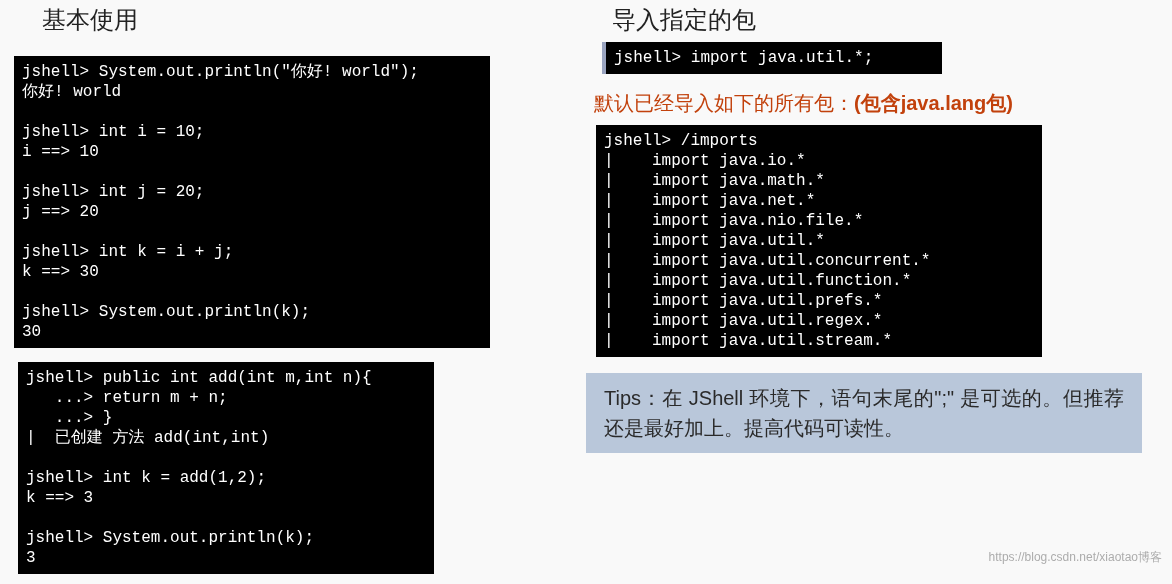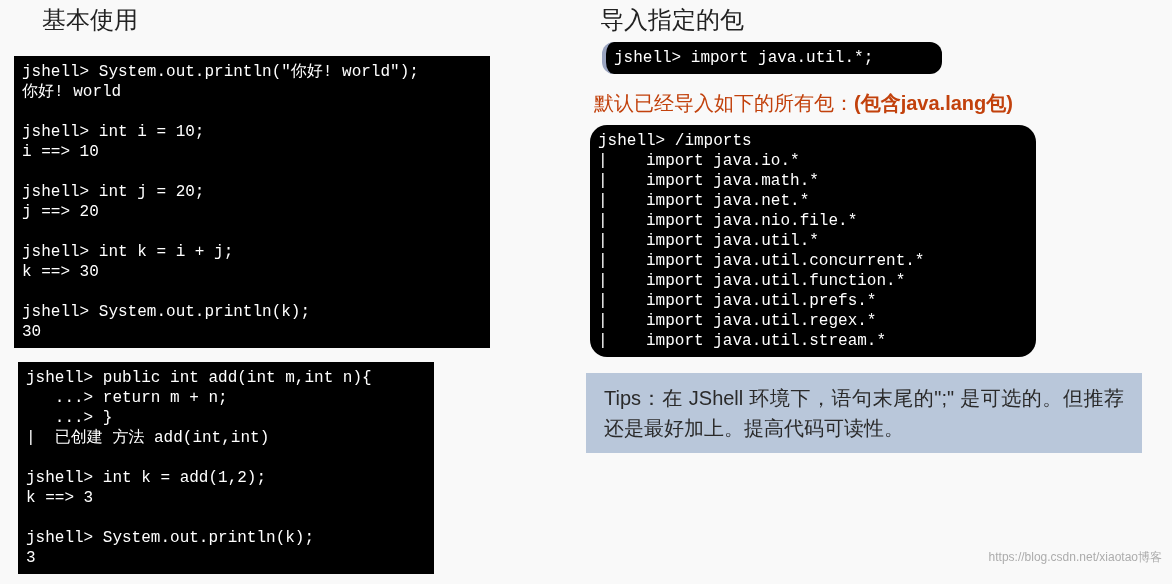--- a/index.html
+++ b/index.html
@@ -25,21 +25,21 @@
     }
     .heading {
       font-size: 24px;
       color: #222;
       margin: 4px 0 20px 28px;
       font-weight: normal;
     }
     .heading-right {
       font-size: 24px;
       color: #222;
-      margin: 4px 0 6px 20px;
+      margin: 4px 0 6px 32px;
       font-weight: normal;
     }
     .subheading {
       font-size: 20px;
       color: #c2410c;
       margin: 16px 0 6px 14px;
       font-weight: normal;
     }
     .subheading b {
       font-weight: bold;
@@ -49,26 +49,25 @@
       color: #fff;
       font-family: "Consolas","Courier New",monospace;
       font-size: 16px;
       line-height: 20px;
       padding: 6px 8px;
       white-space: pre;
       margin: 4px 0 8px 0;
     }
     .terminal-border-left {
       border-left: 4px solid #9aa4c0;
-      border-radius: 12px;
     }
     .term1 { width: 460px; }
     .term2 { width: 400px; margin-top: 14px; margin-left: 4px; }
     .term-right1 { width: 320px; margin-left: 22px; }
-    .term-right2 { width: 430px; margin-left: 10px; margin-top: 8px; border-radius: 17px; }
+    .term-right2 { width: 430px; margin-left: 16px; margin-top: 8px; }
     .tips-box {
       background: #b9c7da;
       margin: 16px 0 0 6px;
       padding: 10px 18px;
       width: 520px;
       font-size: 20px;
       color: #2a2a2a;
       line-height: 30px;
       text-align: justify;
     }

